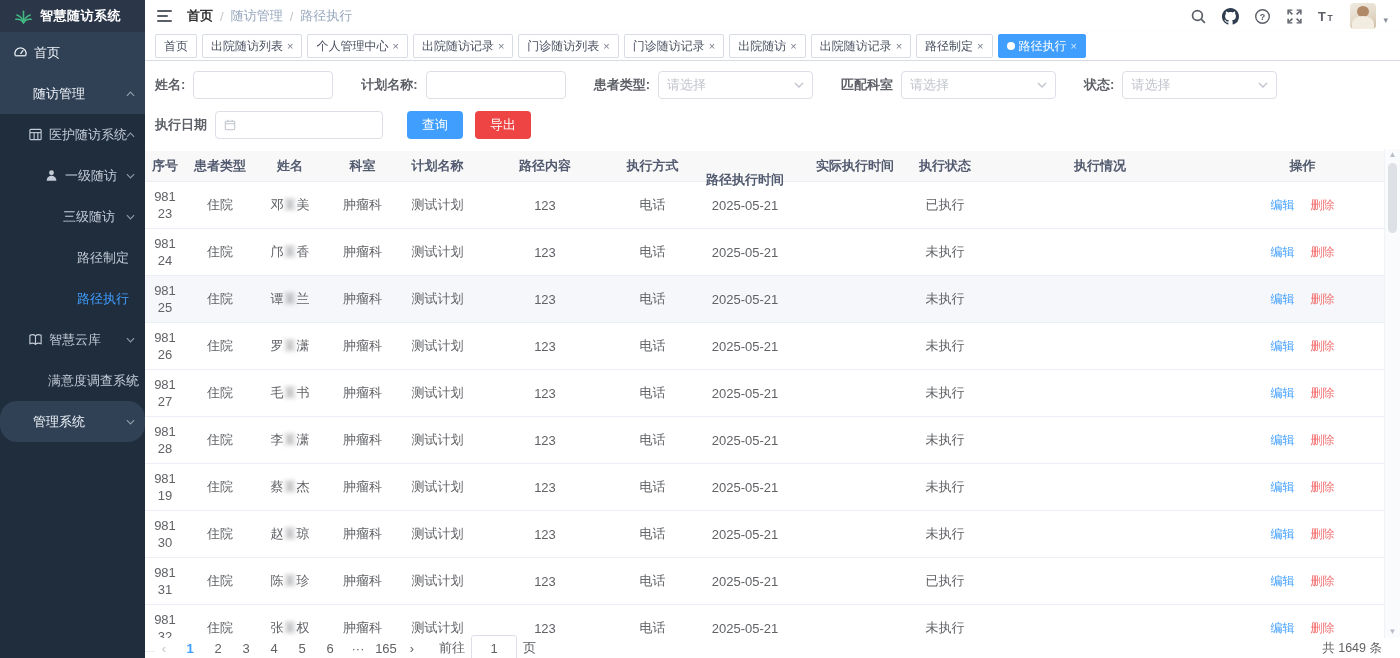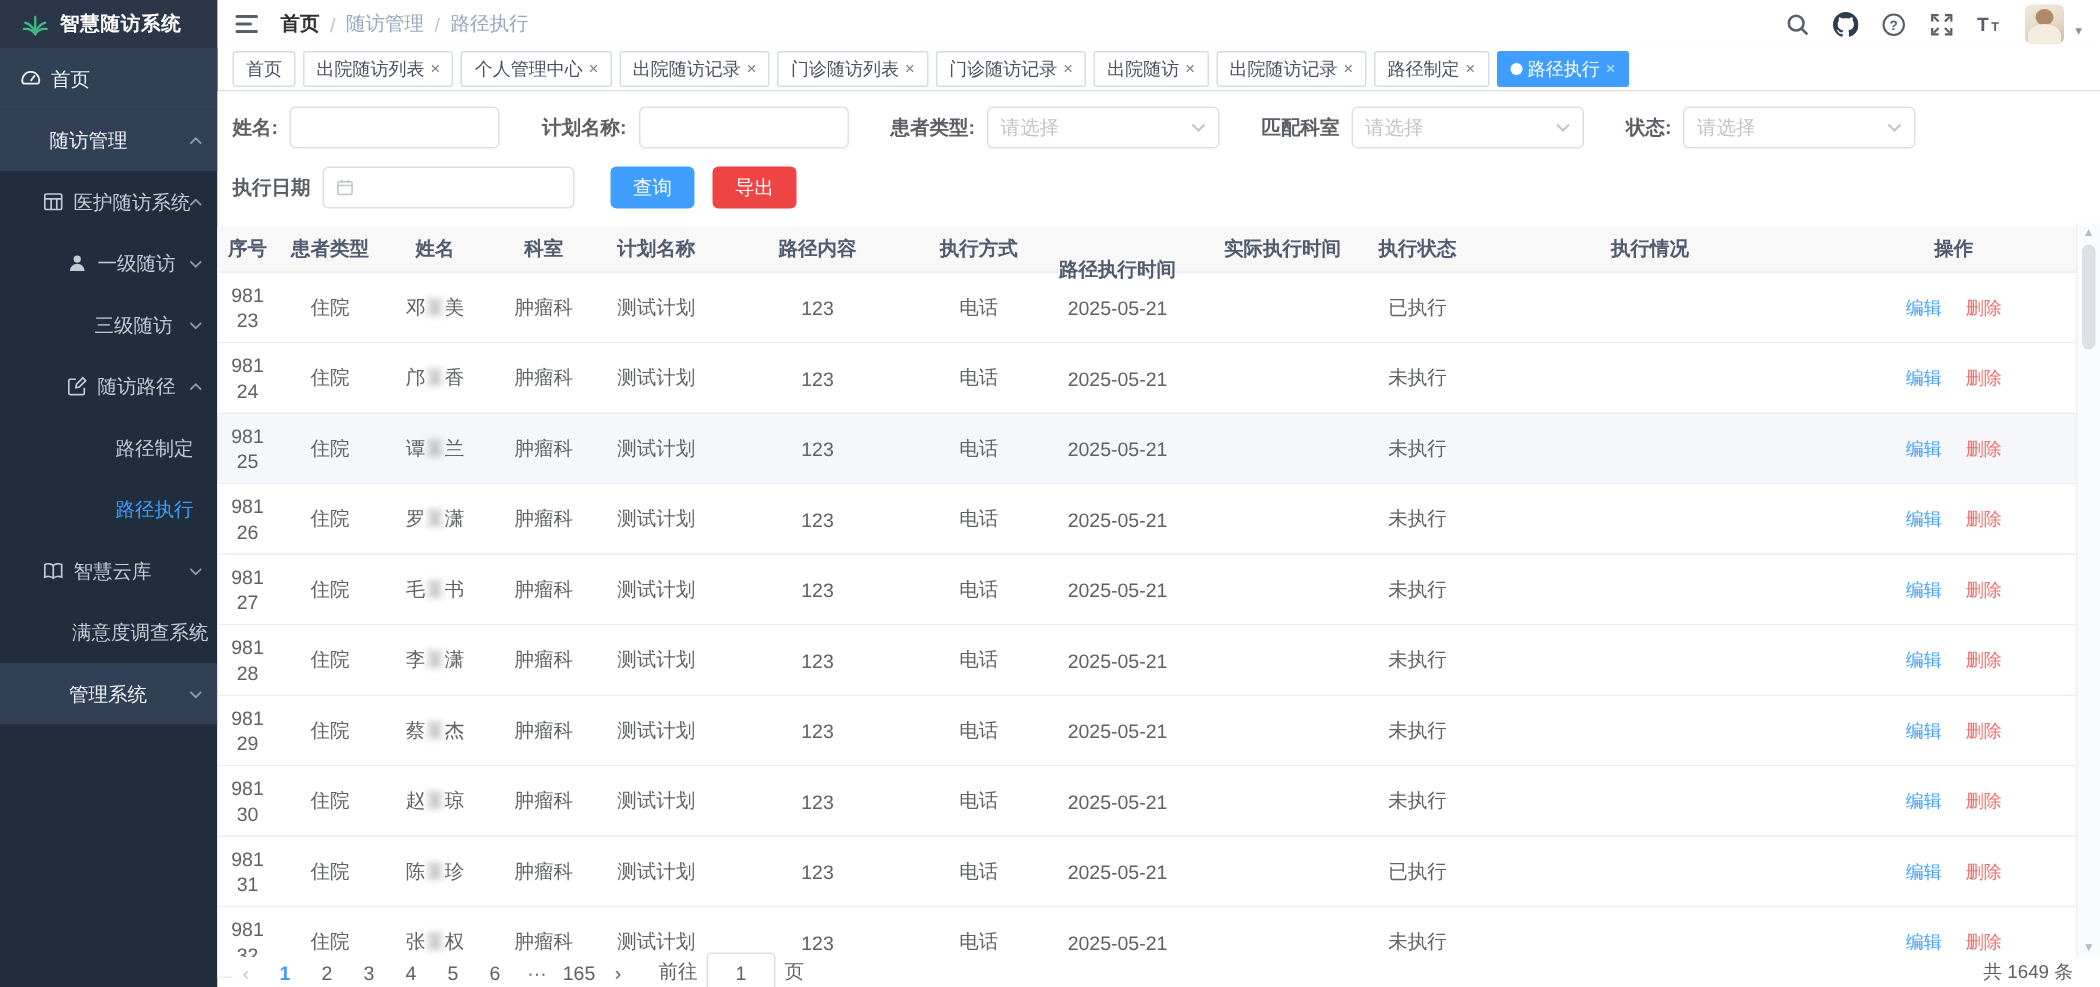--- a/index.html
+++ b/index.html
@@ -160,34 +160,20 @@
           </span>
         </div>
         <div class="menu-item" style="padding-left: 63px;">
           <span>三级随访</span>
           <span class="caret">
             <svg width="9" height="6" viewBox="0 0 10 6" fill="none" stroke="#a3adba" stroke-width="1.3">
               <polyline points="1,1 5,5 9,1"></polyline>
             </svg>
           </span>
         </div>
-        <div class="menu-item" style="padding-left: 44px;">
-          <span class="mi-icon">
-            <svg viewBox="0 0 16 16" fill="none" stroke="currentColor" stroke-width="1.2">
-              <path d="M13 9v4a1 1 0 0 1-1 1H3a1 1 0 0 1-1-1V4a1 1 0 0 1 1-1h4"></path>
-              <path d="M9.5 8.5 14 4l-2-2-4.5 4.5L7 9z"></path>
-            </svg>
-          </span>
-          <span>随访路径</span>
-          <span class="caret">
-            <svg width="9" height="6" viewBox="0 0 10 6" fill="none" stroke="#a3adba" stroke-width="1.3">
-              <polyline points="1,5 5,1 9,5"></polyline>
-            </svg>
-          </span>
-        </div>
         <div class="menu-item" style="padding-left: 77px;">
           <span>路径制定</span>
         </div>
         <div class="menu-item active" style="padding-left: 77px;">
           <span>路径执行</span>
         </div>
         <div class="menu-item" style="padding-left: 28px;">
           <span class="mi-icon">
             <svg viewBox="0 0 16 16" fill="none" stroke="currentColor" stroke-width="1.2">
               <path d="M2 3.5C4 2.6 6.8 3 8 4.2 9.2 3 12 2.6 14 3.5v9c-2-.9-4.8-.5-6 .7-1.2-1.2-4-1.6-6-.7z"></path>
@@ -202,21 +188,21 @@
           </span>
         </div>
         <div class="menu-item" style="padding-left: 48px; font-family: Liberation Serif, serif;">
           <span>满意度调查系统</span>
           <span class="caret">
             <svg width="9" height="6" viewBox="0 0 10 6" fill="none" stroke="#a3adba" stroke-width="1.3">
               <polyline points="1,1 5,5 9,1"></polyline>
             </svg>
           </span>
         </div>
-        <div class="menu-item lv1" style="padding-left: 46px;">
+        <div class="menu-item lv1" style="padding-left: 33px; border-radius: 17px;">
           <span>管理系统</span>
           <span class="caret">
             <svg width="9" height="6" viewBox="0 0 10 6" fill="none" stroke="#a3adba" stroke-width="1.3">
               <polyline points="1,1 5,5 9,1"></polyline>
             </svg>
           </span>
         </div>
       </nav>
   </aside>
 
@@ -512,21 +498,21 @@
               <div class="cell" style="width: 110px;">2025-05-21</div>
               <div class="cell" style="width: 110px;"></div>
               <div class="cell" style="width: 70px;">未执行</div>
               <div class="cell" style="width: 240px;"></div>
               <div class="cell grow"><span class="op-link edit">编辑</span><span class="op-link del">删除</span></div>
             </div>
             <div class="trow">
               <div class="cell" style="width: 40px;">
                 <div class="serial">
                   <div>981</div>
-                  <div>29</div>
+                  <div>19</div>
                 </div>
               </div>
               <div class="cell" style="width: 70px;">住院</div>
               <div class="cell" style="width: 70px;"><span>蔡</span><span class="blurchar">某</span><span>杰</span></div>
               <div class="cell" style="width: 75px;">肿瘤科</div>
               <div class="cell" style="width: 75px;">测试计划</div>
               <div class="cell" style="width: 140px;">123</div>
               <div class="cell" style="width: 75px;">电话</div>
               <div class="cell" style="width: 110px;">2025-05-21</div>
               <div class="cell" style="width: 110px;"></div>

